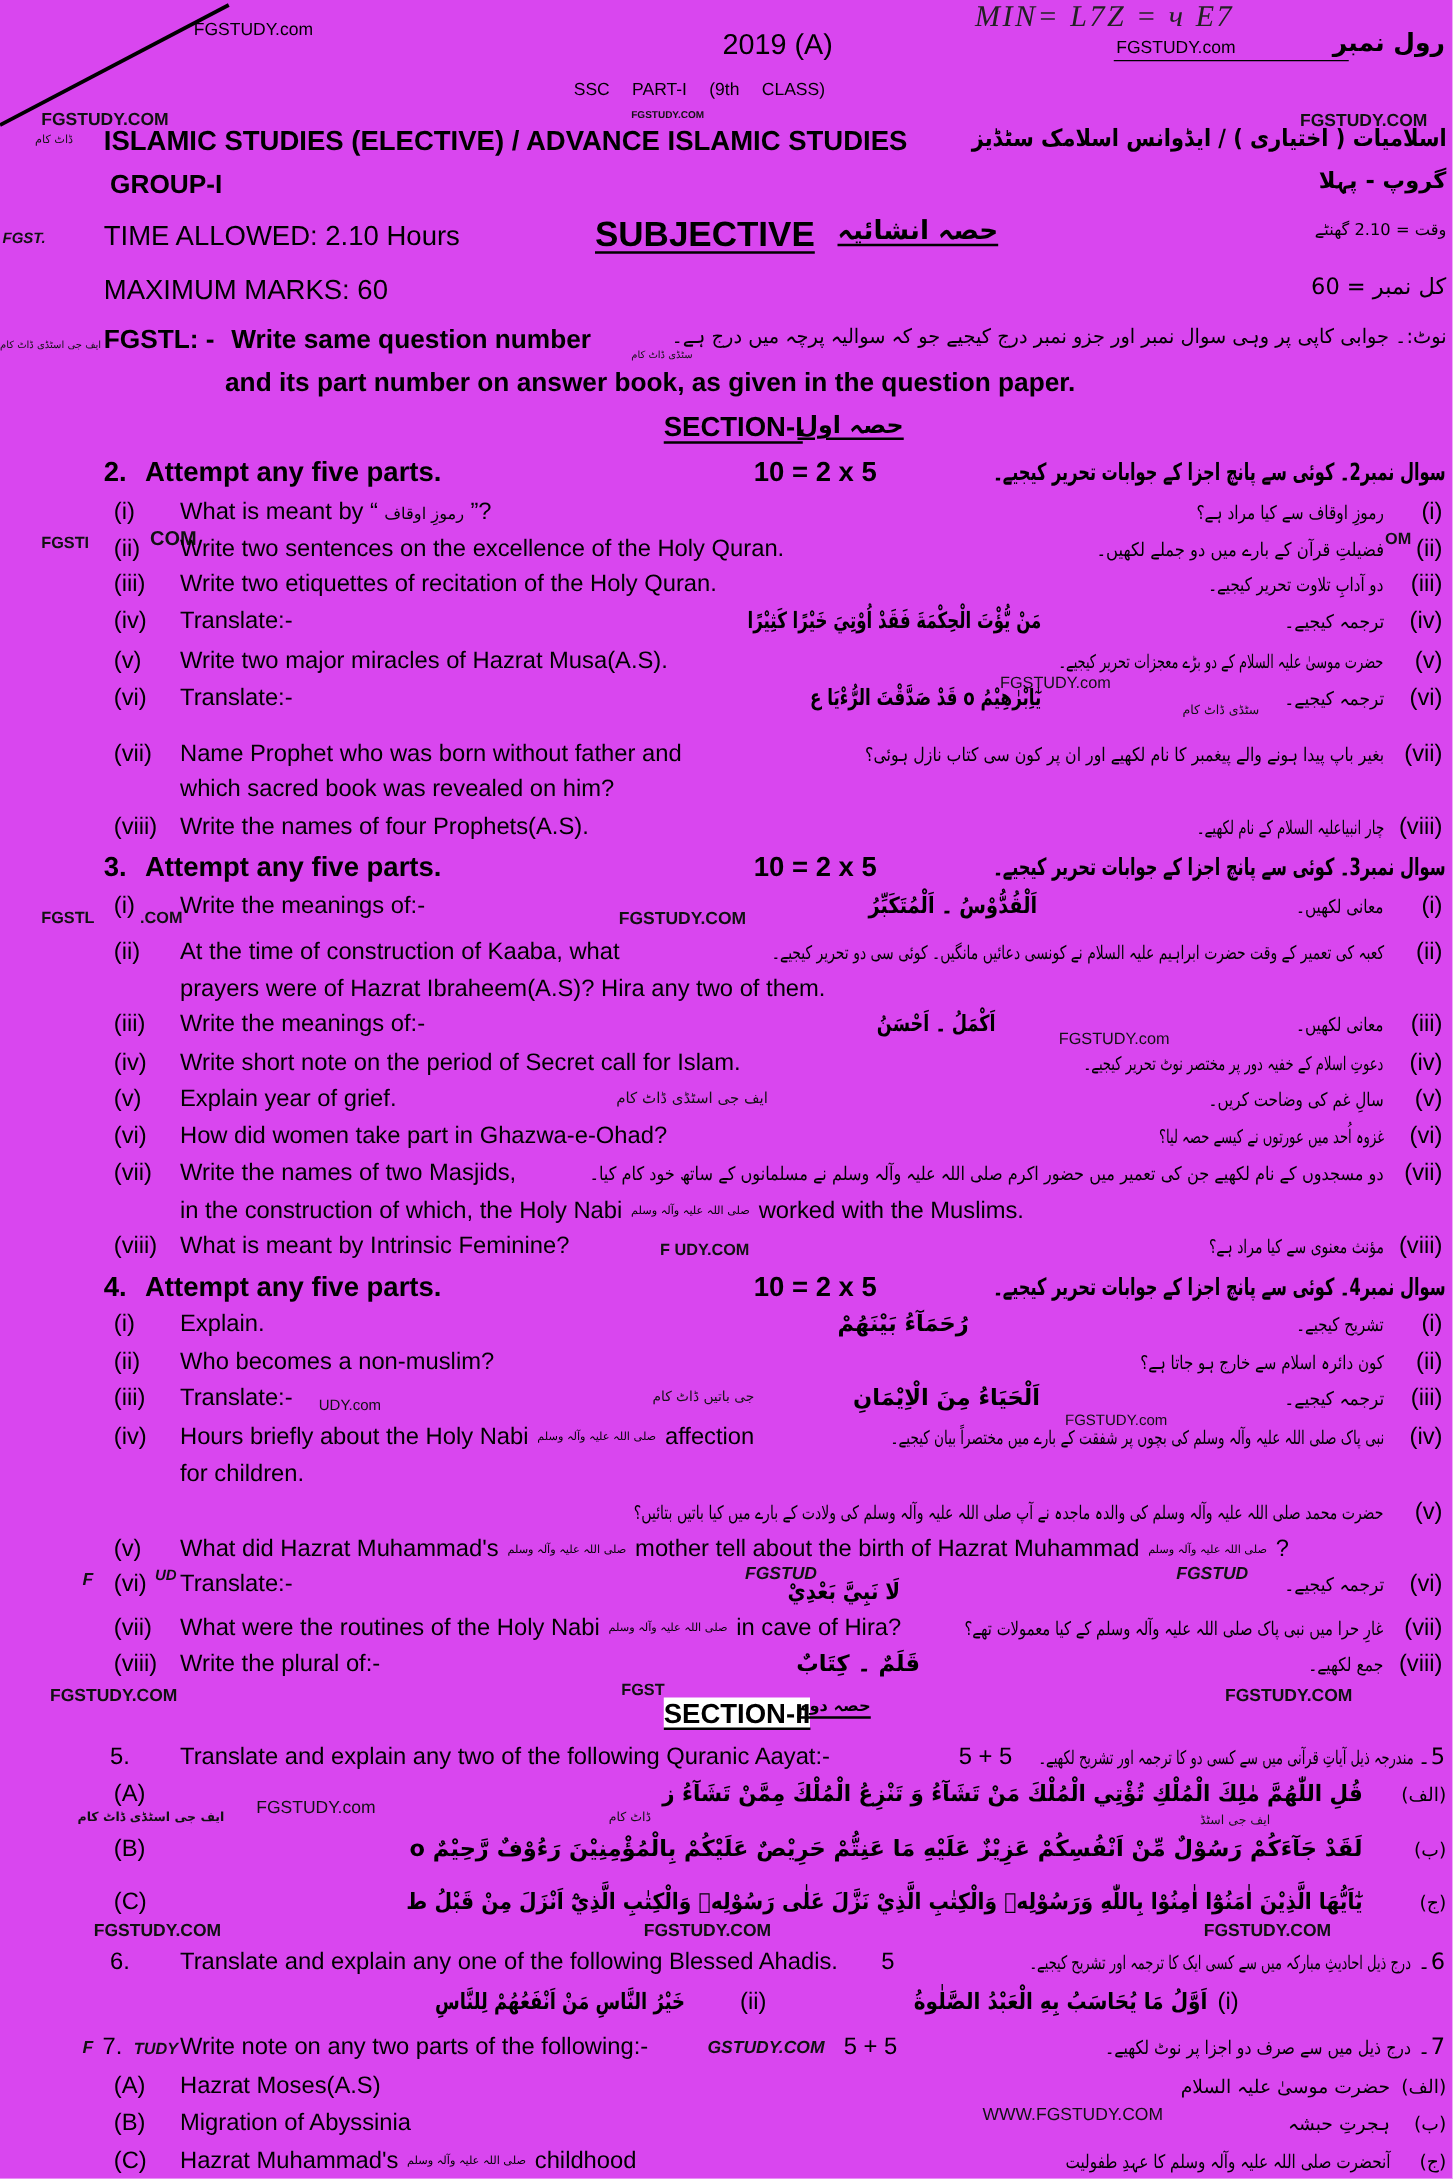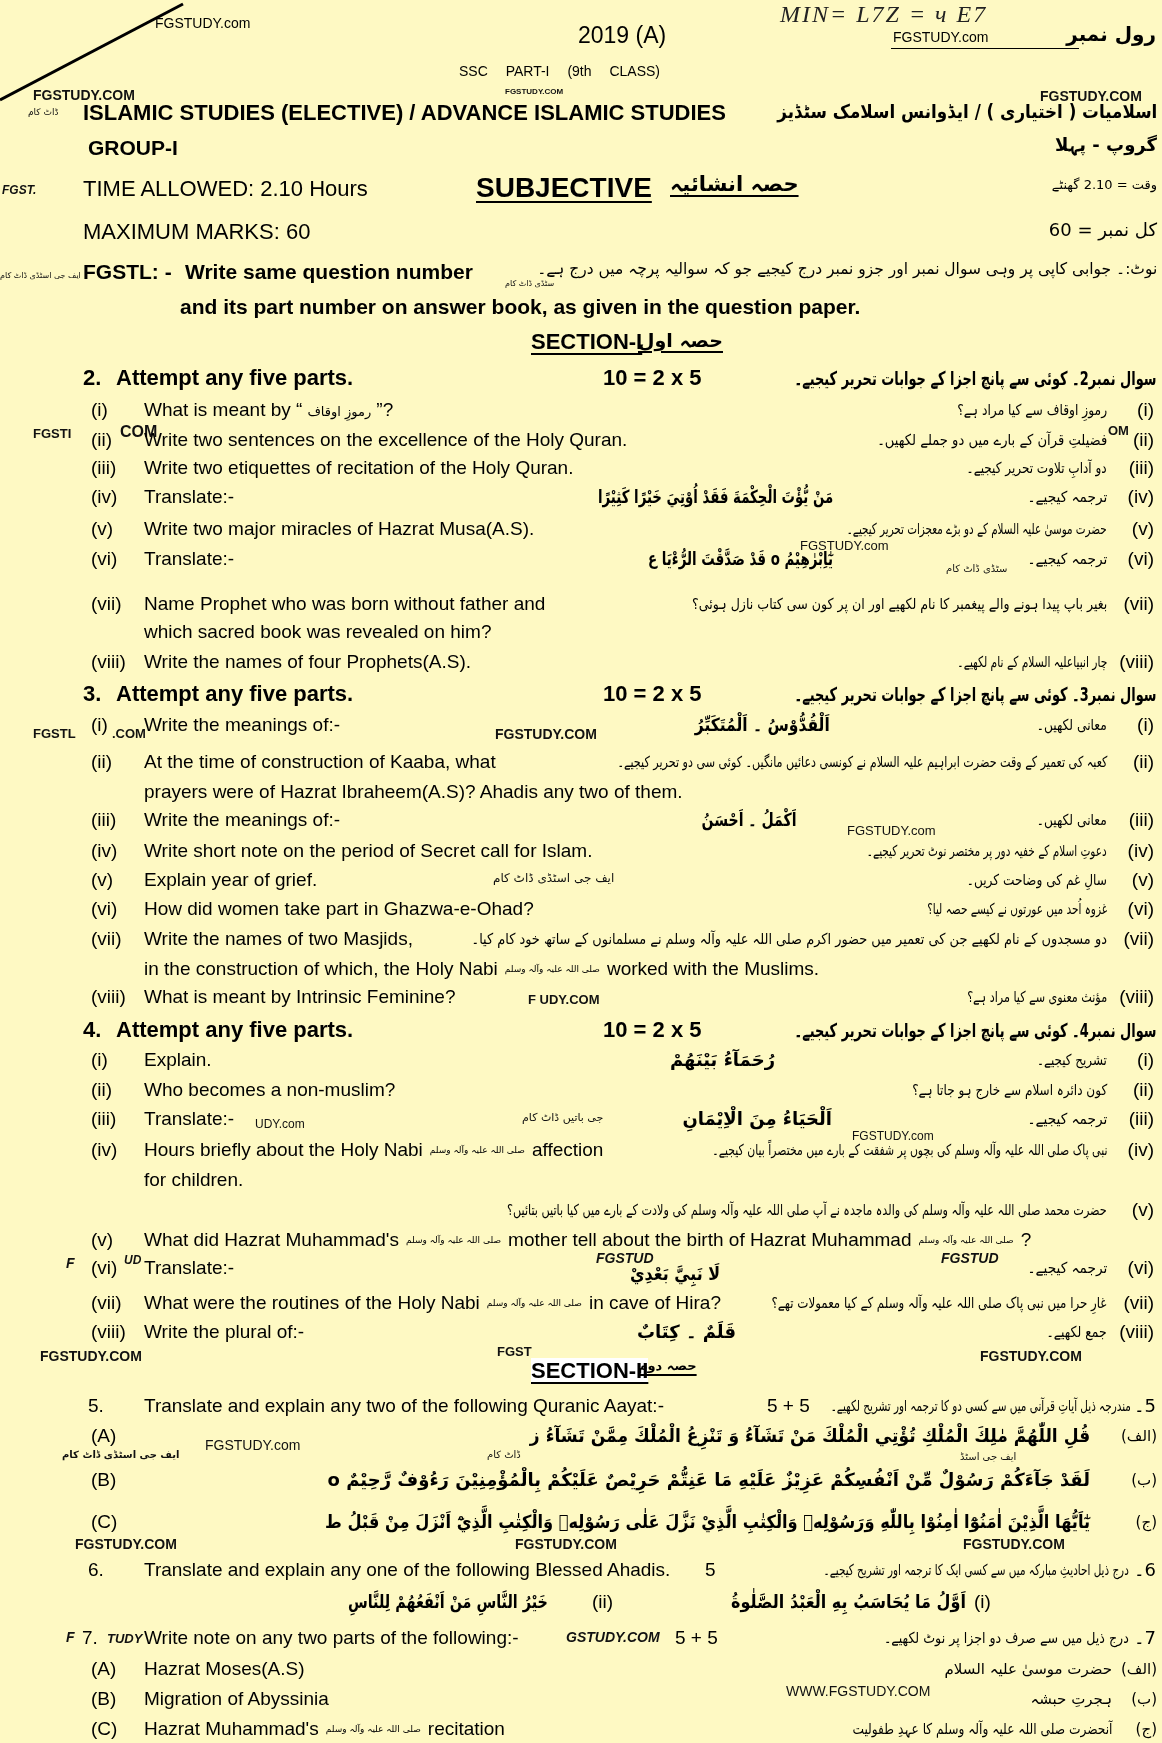--- a/index.html
+++ b/index.html
@@ -1,17 +1,17 @@
 <!DOCTYPE html>
 <html><head>
 <meta charset="utf-8">
 <style>
 *{box-sizing:border-box;}
 html,body{margin:0;padding:0;background:#fff;}
-#page{position:relative;width:1162px;height:1743px;overflow:hidden;background:#fef9c3;color:#000;font-family:"Liberation Sans",sans-serif;}
+#page{position:relative;width:1162px;height:1743px;overflow:hidden;background:#d946ef;color:#000;font-family:"Liberation Sans",sans-serif;}
 .a{position:absolute;white-space:nowrap;line-height:1.2;}
 .urf{font-family:"DejaVu Sans",sans-serif;direction:rtl;transform-origin:right center;}
 .row{position:absolute;left:0;width:1162px;height:26px;line-height:26px;font-size:19px;}
 .row>span,.row>div{position:absolute;top:0;white-space:nowrap;}
 .nl{left:91px;}
 .en{left:144px;transform-origin:left center;}
 .nr{right:8px;}
 .ur{right:55px;direction:rtl;font-family:"DejaVu Sans",sans-serif;font-size:15px;transform-origin:right center;}
 .ar{direction:rtl;font-family:"DejaVu Sans",sans-serif;font-size:18px;font-weight:bold;transform-origin:right center;}
 .inl{font-family:"DejaVu Sans",sans-serif;font-size:13px;unicode-bidi:isolate;direction:rtl;display:inline-block;padding:0 5px;}
@@ -156,21 +156,21 @@
     <span class="ur" style="transform: scaleX(0.816);">معانی لکھیں۔</span>
     <span class="nr">(i)</span>
   </div>
   <div class="row" style="top:749px">
     <span class="nl">(ii)</span>
     <span class="en">At the time of construction of Kaaba, what</span>
     <span class="ur" style="transform: scaleX(0.743);">کعبہ کی تعمیر کے وقت حضرت ابراہیم علیہ السلام نے کونسی دعائیں مانگیں۔ کوئی سی دو تحریر کیجیے۔</span>
     <span class="nr">(ii)</span>
   </div>
   <div class="row" style="top:779px">
-    <span class="en">prayers were of Hazrat Ibraheem(A.S)?   Ahadis any two of them.</span>
+    <span class="en">prayers were of Hazrat Ibraheem(A.S)?   Hira any two of them.</span>
   </div>
   <div class="row" style="top:807px">
     <span class="nl">(iii)</span>
     <span class="en">Write the meanings of:-</span>
     <span class="ar" style="right: 365px; transform: scaleX(0.782);">اَكْمَلُ ۔ اَحْسَنُ</span>
     <span class="ur" style="transform: scaleX(0.816);">معانی لکھیں۔</span>
     <span class="nr">(iii)</span>
   </div>
   <span class="wm n" style="left:847px;top:824px">FGSTUDY.com</span>
   <div class="row" style="top:838px">
@@ -349,18 +349,18 @@
   </div>
   <span class="wm n" style="left:786px;top:1684px;font-size:14px">WWW.FGSTUDY.COM</span>
   <div class="row" style="top:1686px">
     <span class="nl">(B)</span>
     <span class="en">Migration of Abyssinia</span>
     <span class="ur" style="right:50px">ہجرتِ حبشہ</span>
     <span class="lab-ur">(ب)</span>
   </div>
   <div class="row" style="top:1716px">
     <span class="nl">(C)</span>
-    <span class="en"><span>Hazrat Muhammad's</span><span class="hon">صلی اللہ علیہ وآلہ وسلم</span><span>recitation</span></span>
+    <span class="en"><span>Hazrat Muhammad's</span><span class="hon">صلی اللہ علیہ وآلہ وسلم</span><span>childhood</span></span>
     <span class="ur" style="right: 50px; transform: scaleX(0.814);">آنحضرت صلی اللہ علیہ وآلہ وسلم کا عہدِ طفولیت</span>
     <span class="lab-ur">(ج)</span>
   </div>
 
 </div>
 
 </body></html>

